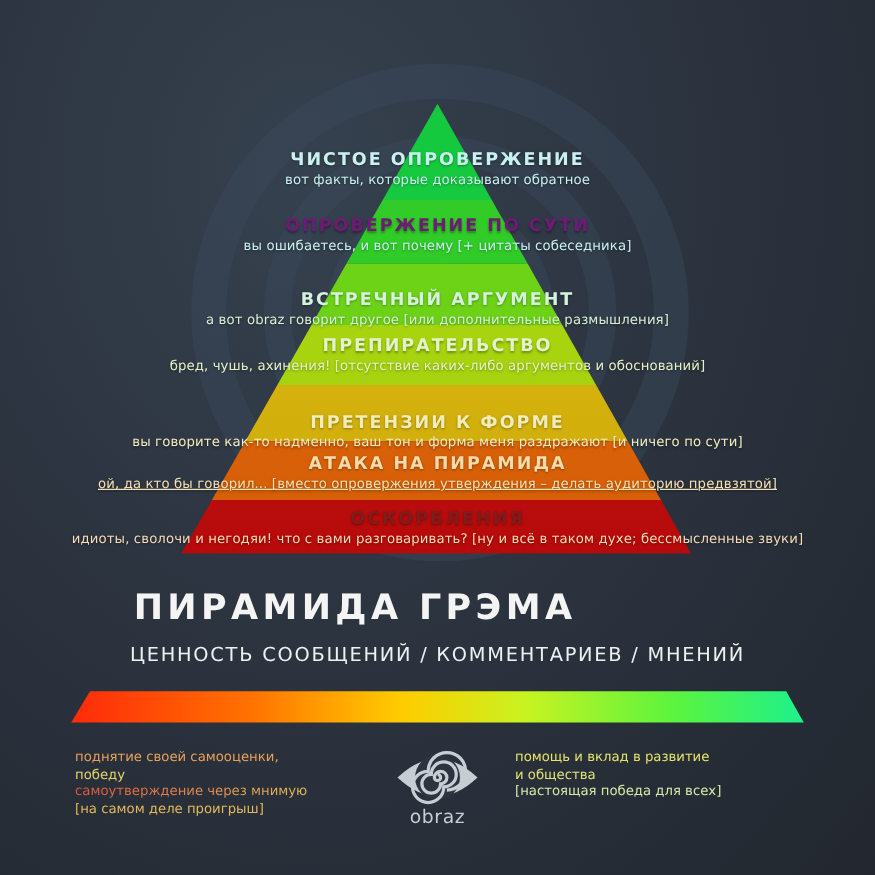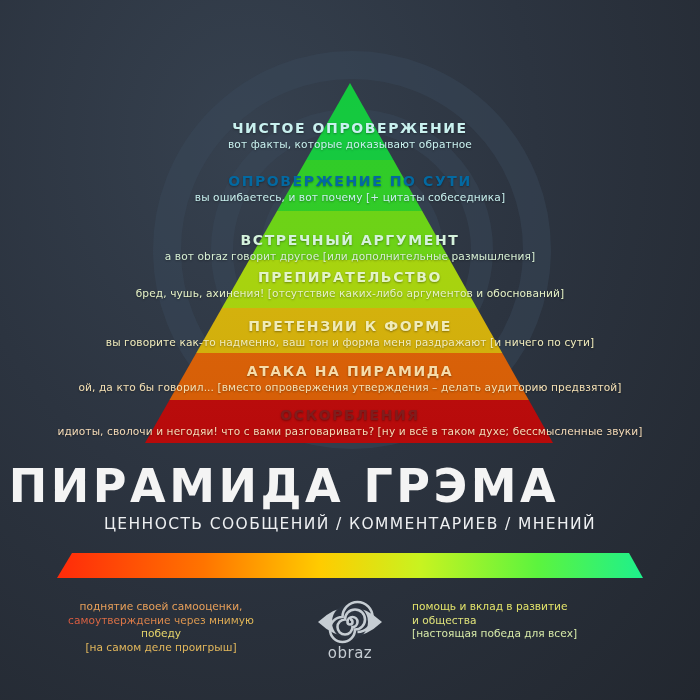--- a/index.html
+++ b/index.html
@@ -19,30 +19,30 @@
       line-height: 18px;
       text-shadow: 0 1px 2px rgba(0,0,0,0.35);
     }
     .level-desc {
       display: block; font-size: 10.6px; line-height: 15px; letter-spacing: 0.1px;
       text-shadow: 0 1px 2px rgba(0,0,0,0.35);
       white-space: nowrap;
     }
     .main-title {
       position: absolute; top: 462px; left: 0; width: 568px; text-align: center;
-      color: #f4f4f4; font-weight: bold; font-size: 46px; letter-spacing: 3.5px;
+      color: #f4f4f4; font-weight: bold; font-size: 28px; letter-spacing: 3.5px;
       line-height: 48px;
     }
     .subtitle {
       position: absolute; top: 514px; left: 0; width: 700px; text-align: center;
       color: #eef0f2; font-size: 15.5px; letter-spacing: 1.4px; line-height: 20px;
     }
     .bar-svg { position: absolute; left: 0; top: 0; width: 700px; height: 700px; pointer-events: none; }
     .left-note {
-      position: absolute; left: 60px; top: 600px; width: 202px; text-align: center;
+      position: absolute; left: 60px; top: 600px; width: 202px; text-align: left;
       font-size: 10.6px; line-height: 13.5px;
     }
     .right-note {
       position: absolute; left: 412px; top: 600px; width: 220px; text-align: left;
       font-size: 10.6px; line-height: 13.5px;
     }
     .note-line { display: block; white-space: nowrap; }
     .logo { position: absolute; left: 316px; top: 600px; width: 68px; height: 66px; text-align: center; }
     .logo-name {
       position: absolute; left: 0; top: 44px; width: 68px; text-align: center;
@@ -83,38 +83,38 @@
       <stop offset="1" stop-color="#000000" stop-opacity="0.3"></stop>
     </linearGradient>
   </defs>
 </svg>
 
 <div class="level" style="top:119px;">
   <span class="level-title" style="color:#c9f1ef;">ЧИСТОЕ ОПРОВЕРЖЕНИЕ</span>
   <span class="level-desc" style="color:#c9f1ef;">вот факты, которые доказывают обратное</span>
 </div>
 <div class="level" style="top:172px;">
-  <span class="level-title" style="color:#0369a1;">ОПРОВЕРЖЕНИЕ ПО СУТИ</span>
+  <span class="level-title" style="color:#701a75;">ОПРОВЕРЖЕНИЕ ПО СУТИ</span>
   <span class="level-desc" style="color:#c9f1ef;">вы ошибаетесь, и вот почему [+ цитаты собеседника]</span>
 </div>
 <div class="level" style="top:231px;">
   <span class="level-title" style="color:#d5f2dc;">ВСТРЕЧНЫЙ АРГУМЕНТ</span>
   <span class="level-desc" style="color:#d8f0d4;">а вот obraz говорит другое [или дополнительные размышления]</span>
 </div>
 <div class="level" style="top:268px;">
   <span class="level-title" style="color:#e3f4c8;">ПРЕПИРАТЕЛЬСТВО</span>
   <span class="level-desc" style="color:#e6f2c6;">бред, чушь, ахинения! [отсутствие каких-либо аргументов и обоснований]</span>
 </div>
 <div class="level" style="top:317px;">
-  <span class="level-title" style="color:#f1ecb8;">ПРЕТЕНЗИИ К ФОРМЕ</span>
+  <span class="level-title" style="color:#f1ecb8;margin-top:12px;">ПРЕТЕНЗИИ К ФОРМЕ</span>
   <span class="level-desc" style="color:#f1ecbc;">вы говорите как-то надменно, ваш тон и форма меня раздражают [и ничего по сути]</span>
 </div>
 <div class="level" style="top:362px;">
   <span class="level-title" style="color:#f6dcaa;">АТАКА НА ПИРАМИДА</span>
-  <span class="level-desc" style="color:#f4e0b4;">ой, да кто бы говорил... [вместо опровержения утверждения – делать аудиторию предвзятой]</span>
+  <span class="level-desc" style="color:#f4e0b4;text-decoration:underline;">ой, да кто бы говорил... [вместо опровержения утверждения – делать аудиторию предвзятой]</span>
 </div>
 <div class="level" style="top:406px;">
   <span class="level-title" style="color:#7f1d1d;">ОСКОРБЛЕНИЯ</span>
   <span class="level-desc" style="color:#f6dcb8;">идиоты, сволочи и негодяи! что с вами разговаривать? [ну и всё в таком духе; бессмысленные звуки]</span>
 </div>
 
 <div class="main-title">ПИРАМИДА ГРЭМА</div>
 <div class="subtitle">ЦЕННОСТЬ СООБЩЕНИЙ / КОММЕНТАРИЕВ / МНЕНИЙ</div>
 
 <svg class="bar-svg" viewBox="0 0 700 700">
@@ -126,22 +126,22 @@
       <stop offset="0.62" stop-color="#c8f320"></stop>
       <stop offset="0.82" stop-color="#5cf43e"></stop>
       <stop offset="1" stop-color="#1ef08c"></stop>
     </linearGradient>
   </defs>
   <polygon points="72,553 629,553 643,578 57,578" fill="url(#barGrad)"></polygon>
 </svg>
 
 <div class="left-note">
   <span class="note-line" style="color:#e8a05a;">поднятие своей самооценки,</span>
+  <span class="note-line" style="color:#e6d46a;">победу</span>
   <span class="note-line" style="background:linear-gradient(90deg,#e0553e,#e6c35a);-webkit-background-clip:text;background-clip:text;color:transparent;">самоутверждение через мнимую</span>
-  <span class="note-line" style="color:#e6d46a;">победу</span>
   <span class="note-line" style="color:#e3b85c;">[на самом деле проигрыш]</span>
 </div>
 
 <div class="logo">
   <svg width="68" height="44" viewBox="0 0 68 44">
     <path d="M2,22 Q34,-8 66,22 Q34,52 2,22 Z" fill="#c6cdd3"></path>
     <circle cx="34" cy="22" r="18" fill="#2c3440"></circle>
     <g fill="none" stroke="#c6cdd3" stroke-width="2.6">
       <path d="M34,22 m0,-2.5 a2.5,2.5 0 1,1 -2.5,2.5 a5,5 0 1,1 5,5 a7.5,7.5 0 1,1 -7.5,-7.5 a10,10 0 1,1 10,10 a12.5,12.5 0 1,1 -12.5,-12.5 a15,15 0 1,1 15,15"></path>
     </g>

